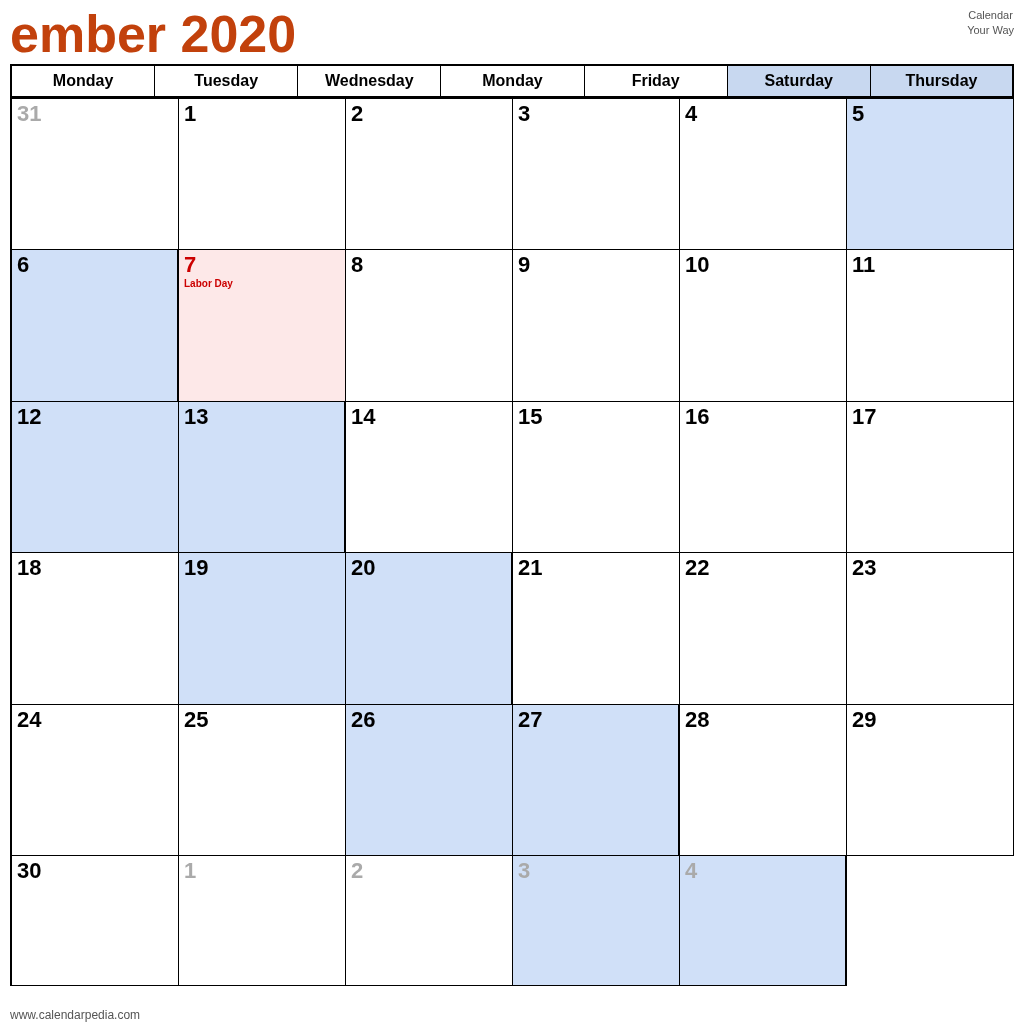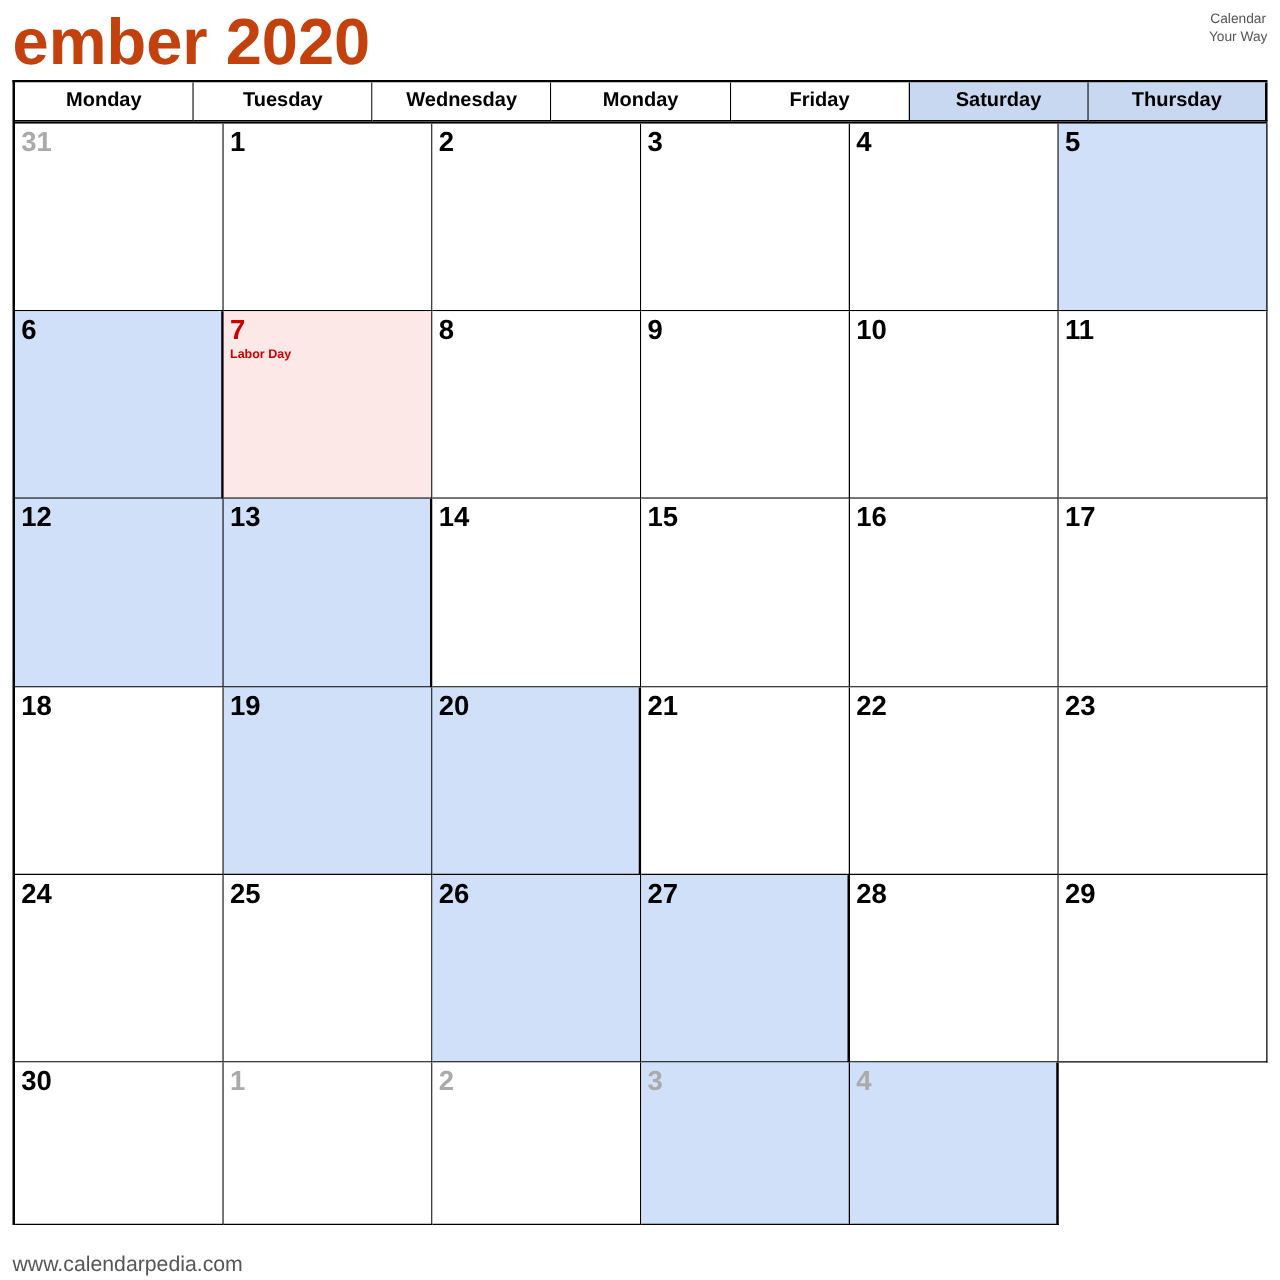--- a/index.html
+++ b/index.html
@@ -102,21 +102,21 @@
     .event-label {
       font-size: 10px;
       color: #cc0000;
       margin-top: 2px;
       font-weight: bold;
     }
     .footer-bar {
       display: flex;
       justify-content: space-between;
       padding: 2px 10px;
-      font-size: 17px;
+      font-size: 12px;
       color: #555;
     }
   </style>
 </head>
 <body>
 
 <div class="page-wrapper">
   <div class="header-area">
     <div class="month-title">ember 2020</div>
     <div class="top-right-info">

